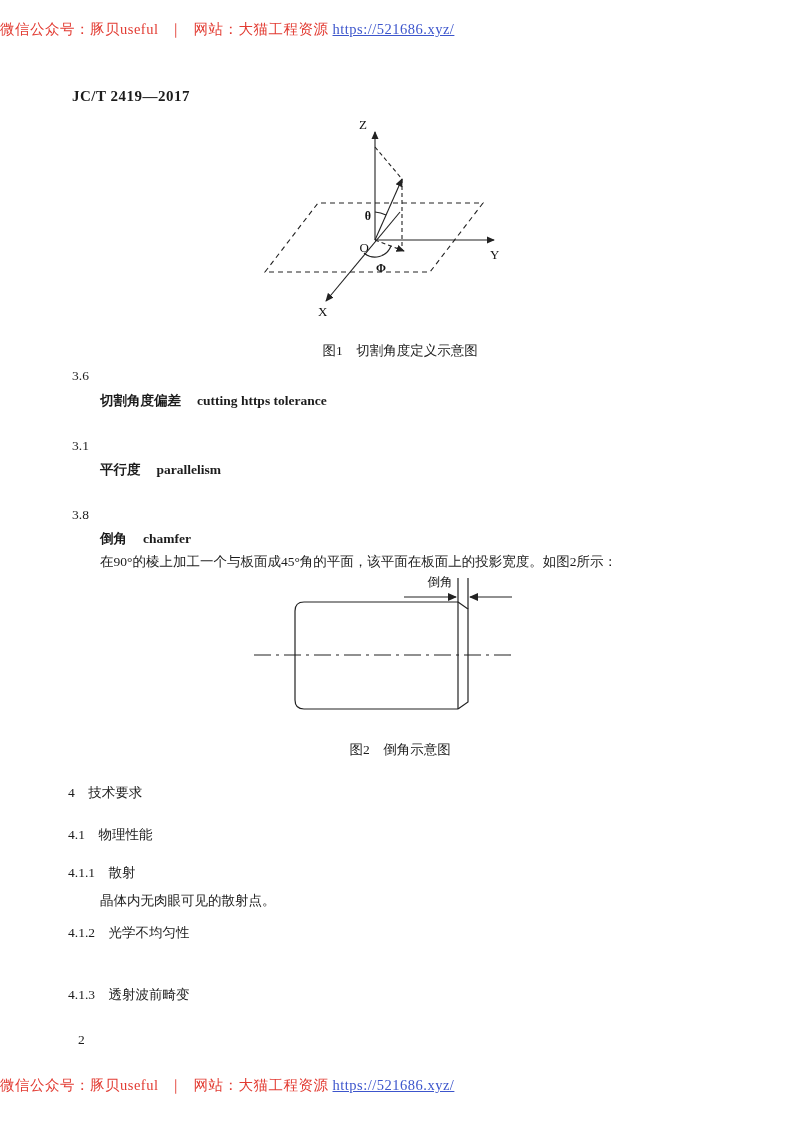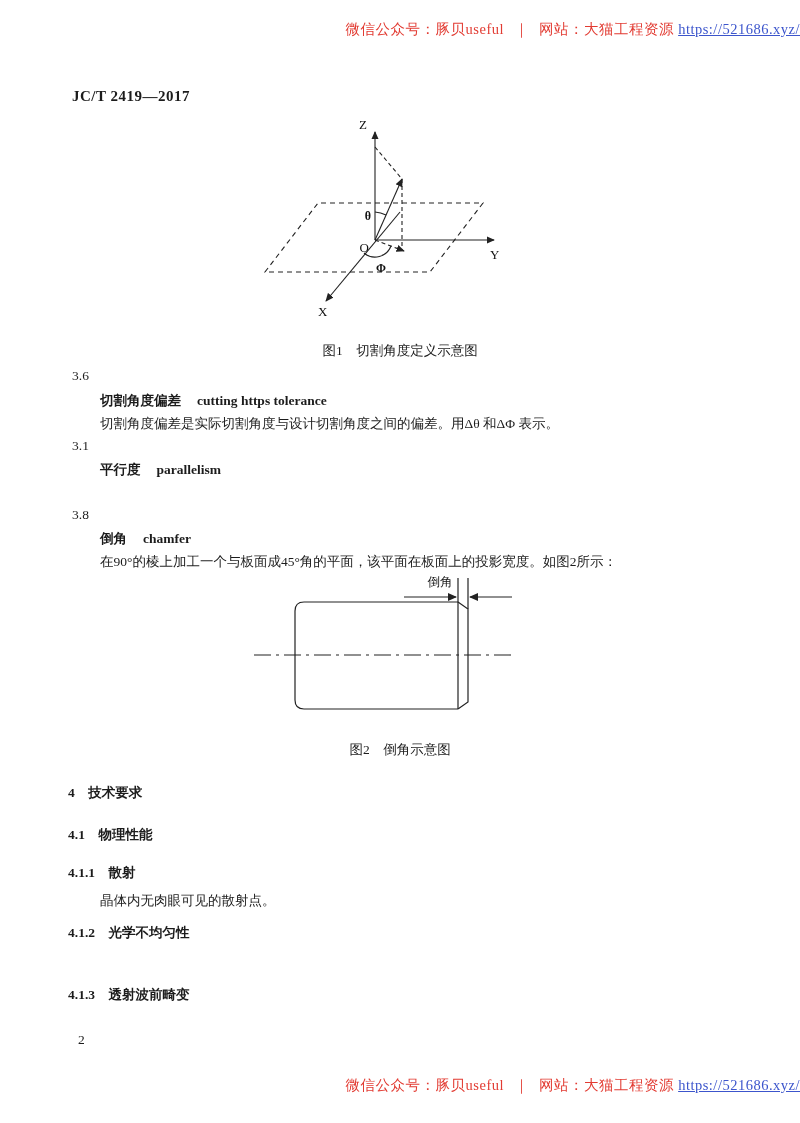--- a/index.html
+++ b/index.html
@@ -1,33 +1,33 @@
 <!DOCTYPE html>
 <html><head>
 <meta charset="utf-8">
 <style>
   html,body{margin:0;padding:0;background:#ffffff;}
   .page{position:relative;width:800px;height:1123px;background:#fff;overflow:hidden;margin:0 auto;
         font-family:"Liberation Serif","DejaVu Serif",serif;color:#1c1c1c;}
-  .watermark{position:absolute;left:0;width:100%;text-align:right;font-size:14.5px;letter-spacing:.5px;white-space:nowrap;}
+  .watermark{position:absolute;left:0;width:100%;text-align:left;font-size:14.5px;letter-spacing:.5px;white-space:nowrap;}
   .wm-top{top:20px;}
   .wm-bottom{top:1076px;}
   .wm-label{color:#e23b32;}
   .wm-sep{color:#e23b32;padding:0 6px;}
   .wm-url{color:#3c55cc;text-decoration:underline;cursor:pointer;}
   .doc-number{position:absolute;left:72px;top:88px;font-size:15px;font-weight:700;letter-spacing:.5px;}
   .fig{position:absolute;}
   .fig-caption{position:absolute;left:0;width:100%;text-align:center;font-weight:400;font-size:13.5px;}
   .cap1{top:342px;}
   .cap2{top:741px;}
   .sec-num{position:absolute;left:72px;font-size:13.5px;}
   .sec-term{position:absolute;left:100px;font-size:13.5px;font-weight:700;}
   .sec-term .en{margin-left:16px;}
   .sec-body{position:absolute;left:100px;font-size:13.5px;}
-  .h-bold{position:absolute;left:68px;font-size:13.5px;font-weight:700;}
+  .h-bold{position:absolute;left:68px;font-size:13.5px;font-weight:400;}
   .para{position:absolute;left:100px;font-size:13.5px;}
   .page-num{position:absolute;left:78px;top:1032px;font-size:13.5px;}
   sup{font-size:9px;}
   svg text{font-family:"Liberation Serif","DejaVu Serif",serif;}
 </style>
 </head>
 <body>
 
 <div class="page">
 
@@ -68,21 +68,20 @@
       <text x="146" y="160" font-size="12" font-weight="bold">Φ</text>
     </g>
   </svg>
 
   <div class="fig-caption cap1">图1　切割角度定义示意图</div>
 
   <div class="sec-num" style="top:368px;">3.6</div>
   <div class="sec-term" style="top:392px;">
     <span>切割角度偏差</span><span class="en">cutting https tolerance</span>
   </div>
-  <div class="sec-body" style="top:415px;">切割角度偏差是实际切割角度与设计切割角度之间的偏差。用Δθ 和ΔΦ 表示。</div>
 
   <div class="sec-num" style="top:438px;">3.1</div>
   <div class="sec-term" style="top:461px;">
     <span>平行度</span><span class="en">parallelism</span>
   </div>
 
   <div class="sec-num" style="top:507px;">3.8</div>
   <div class="sec-term" style="top:530px;">
     <span>倒角</span><span class="en">chamfer</span>
   </div>

